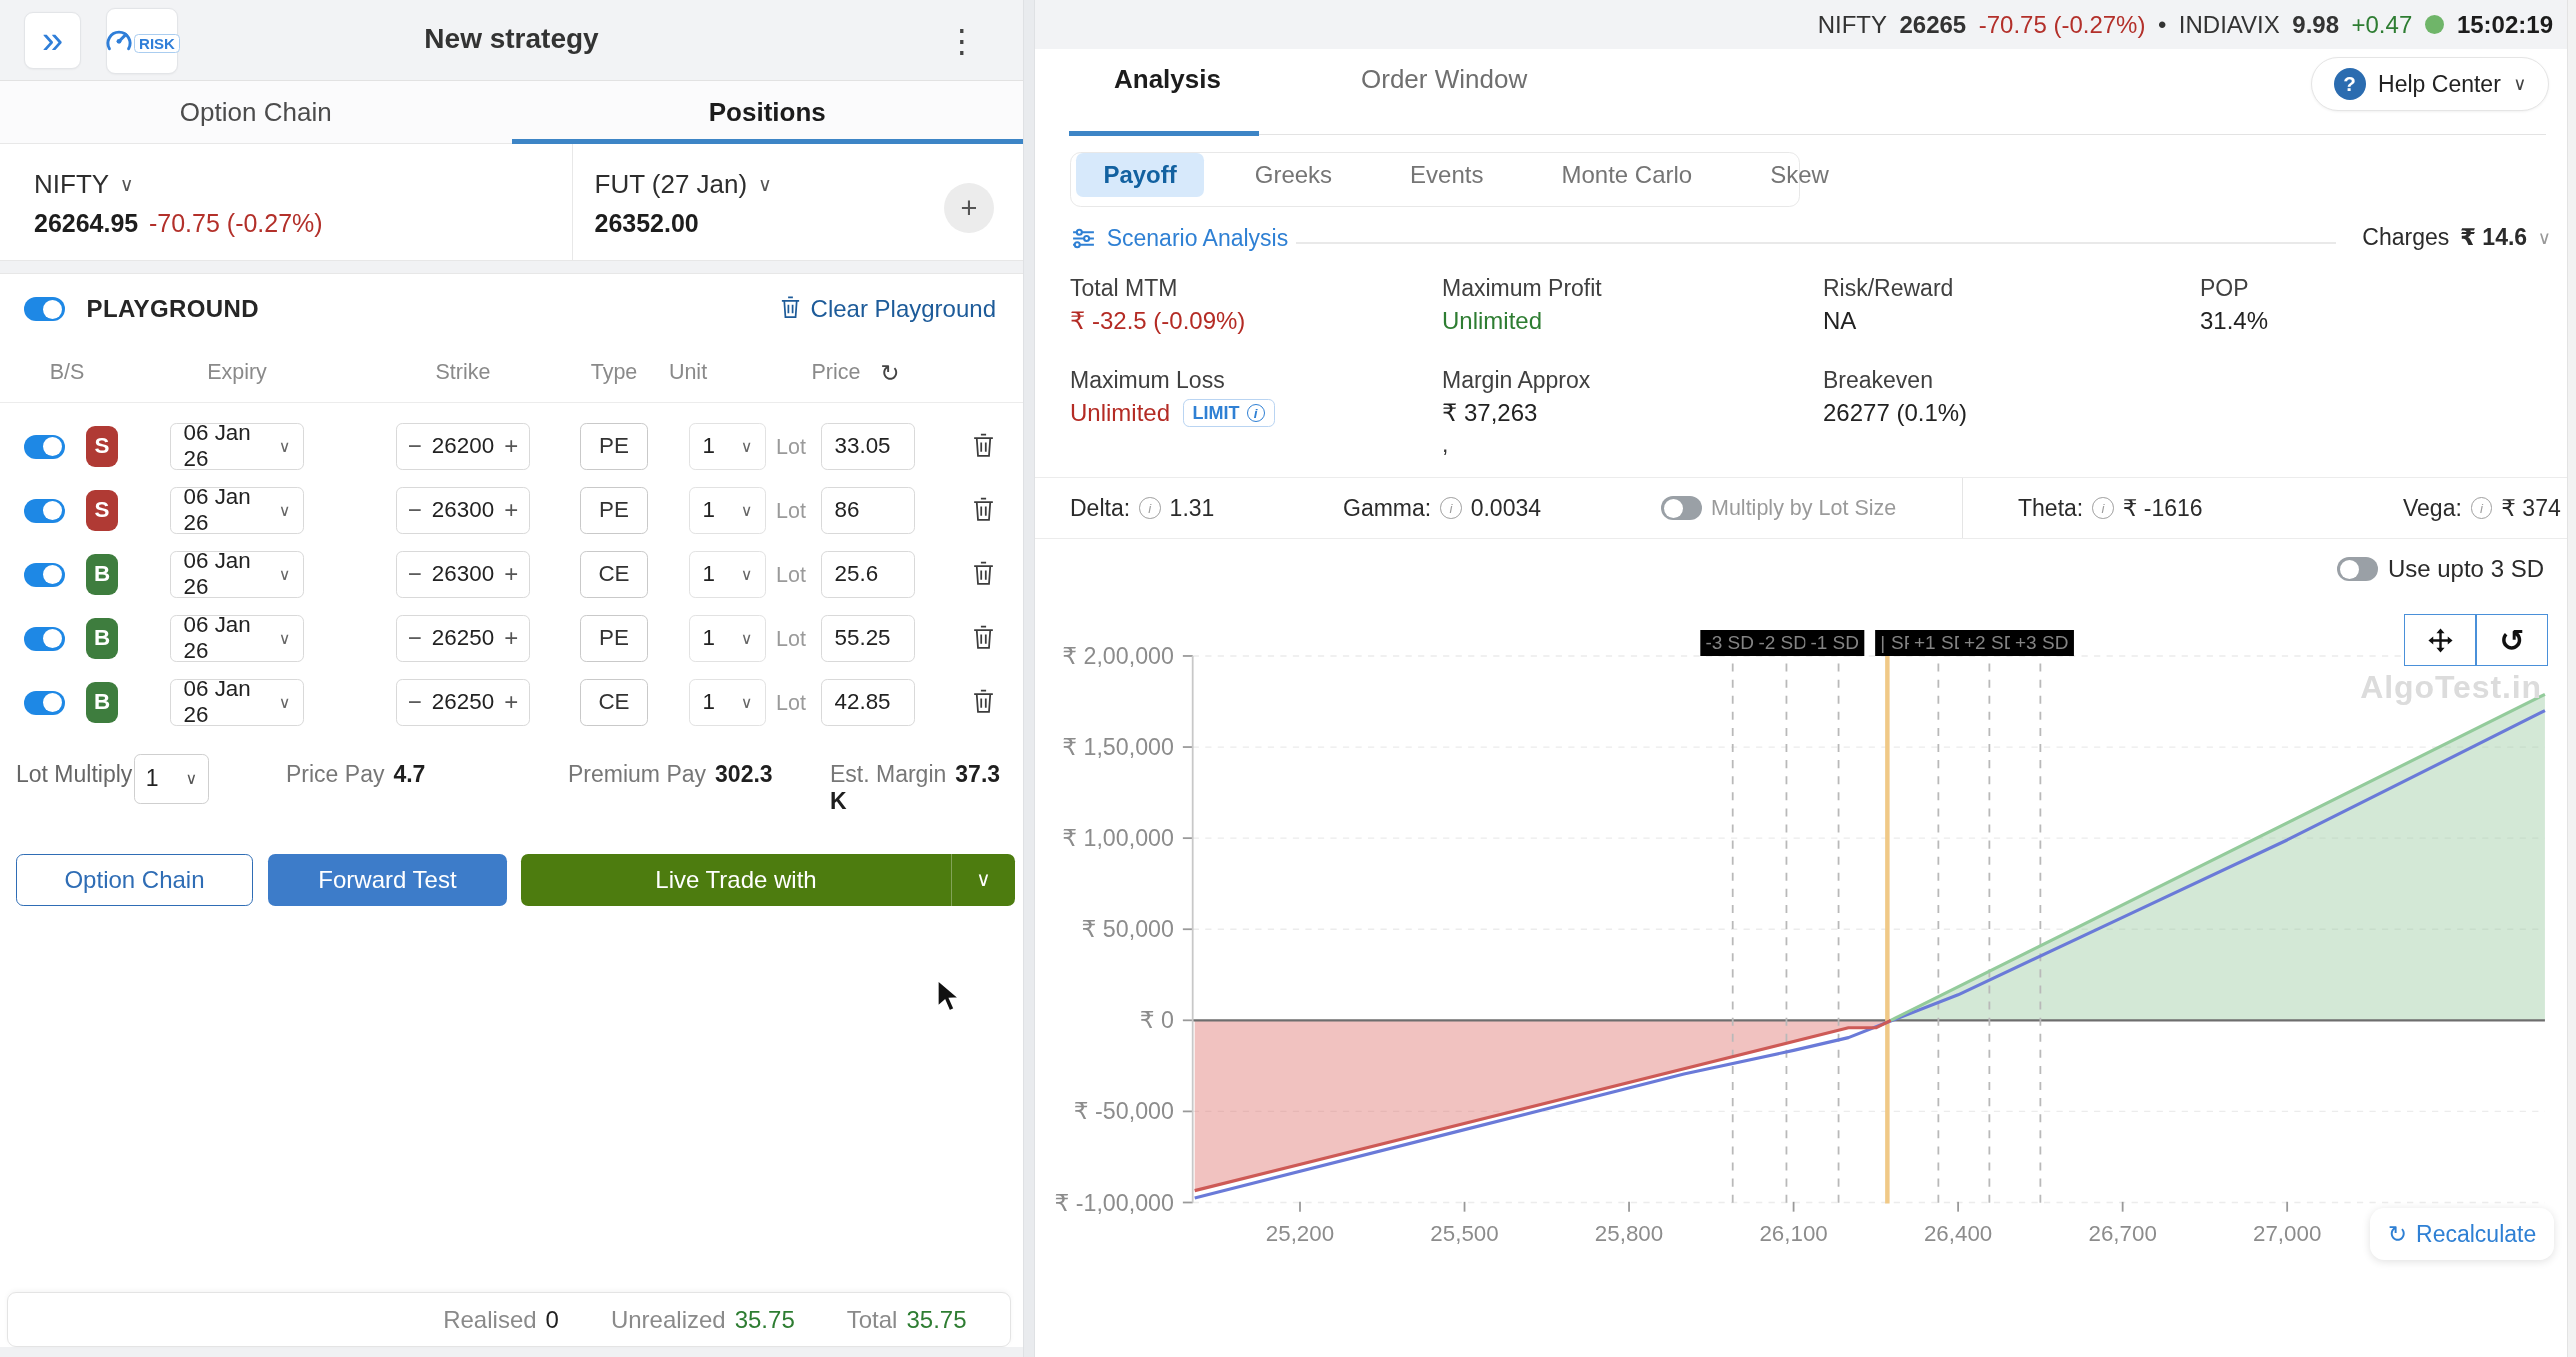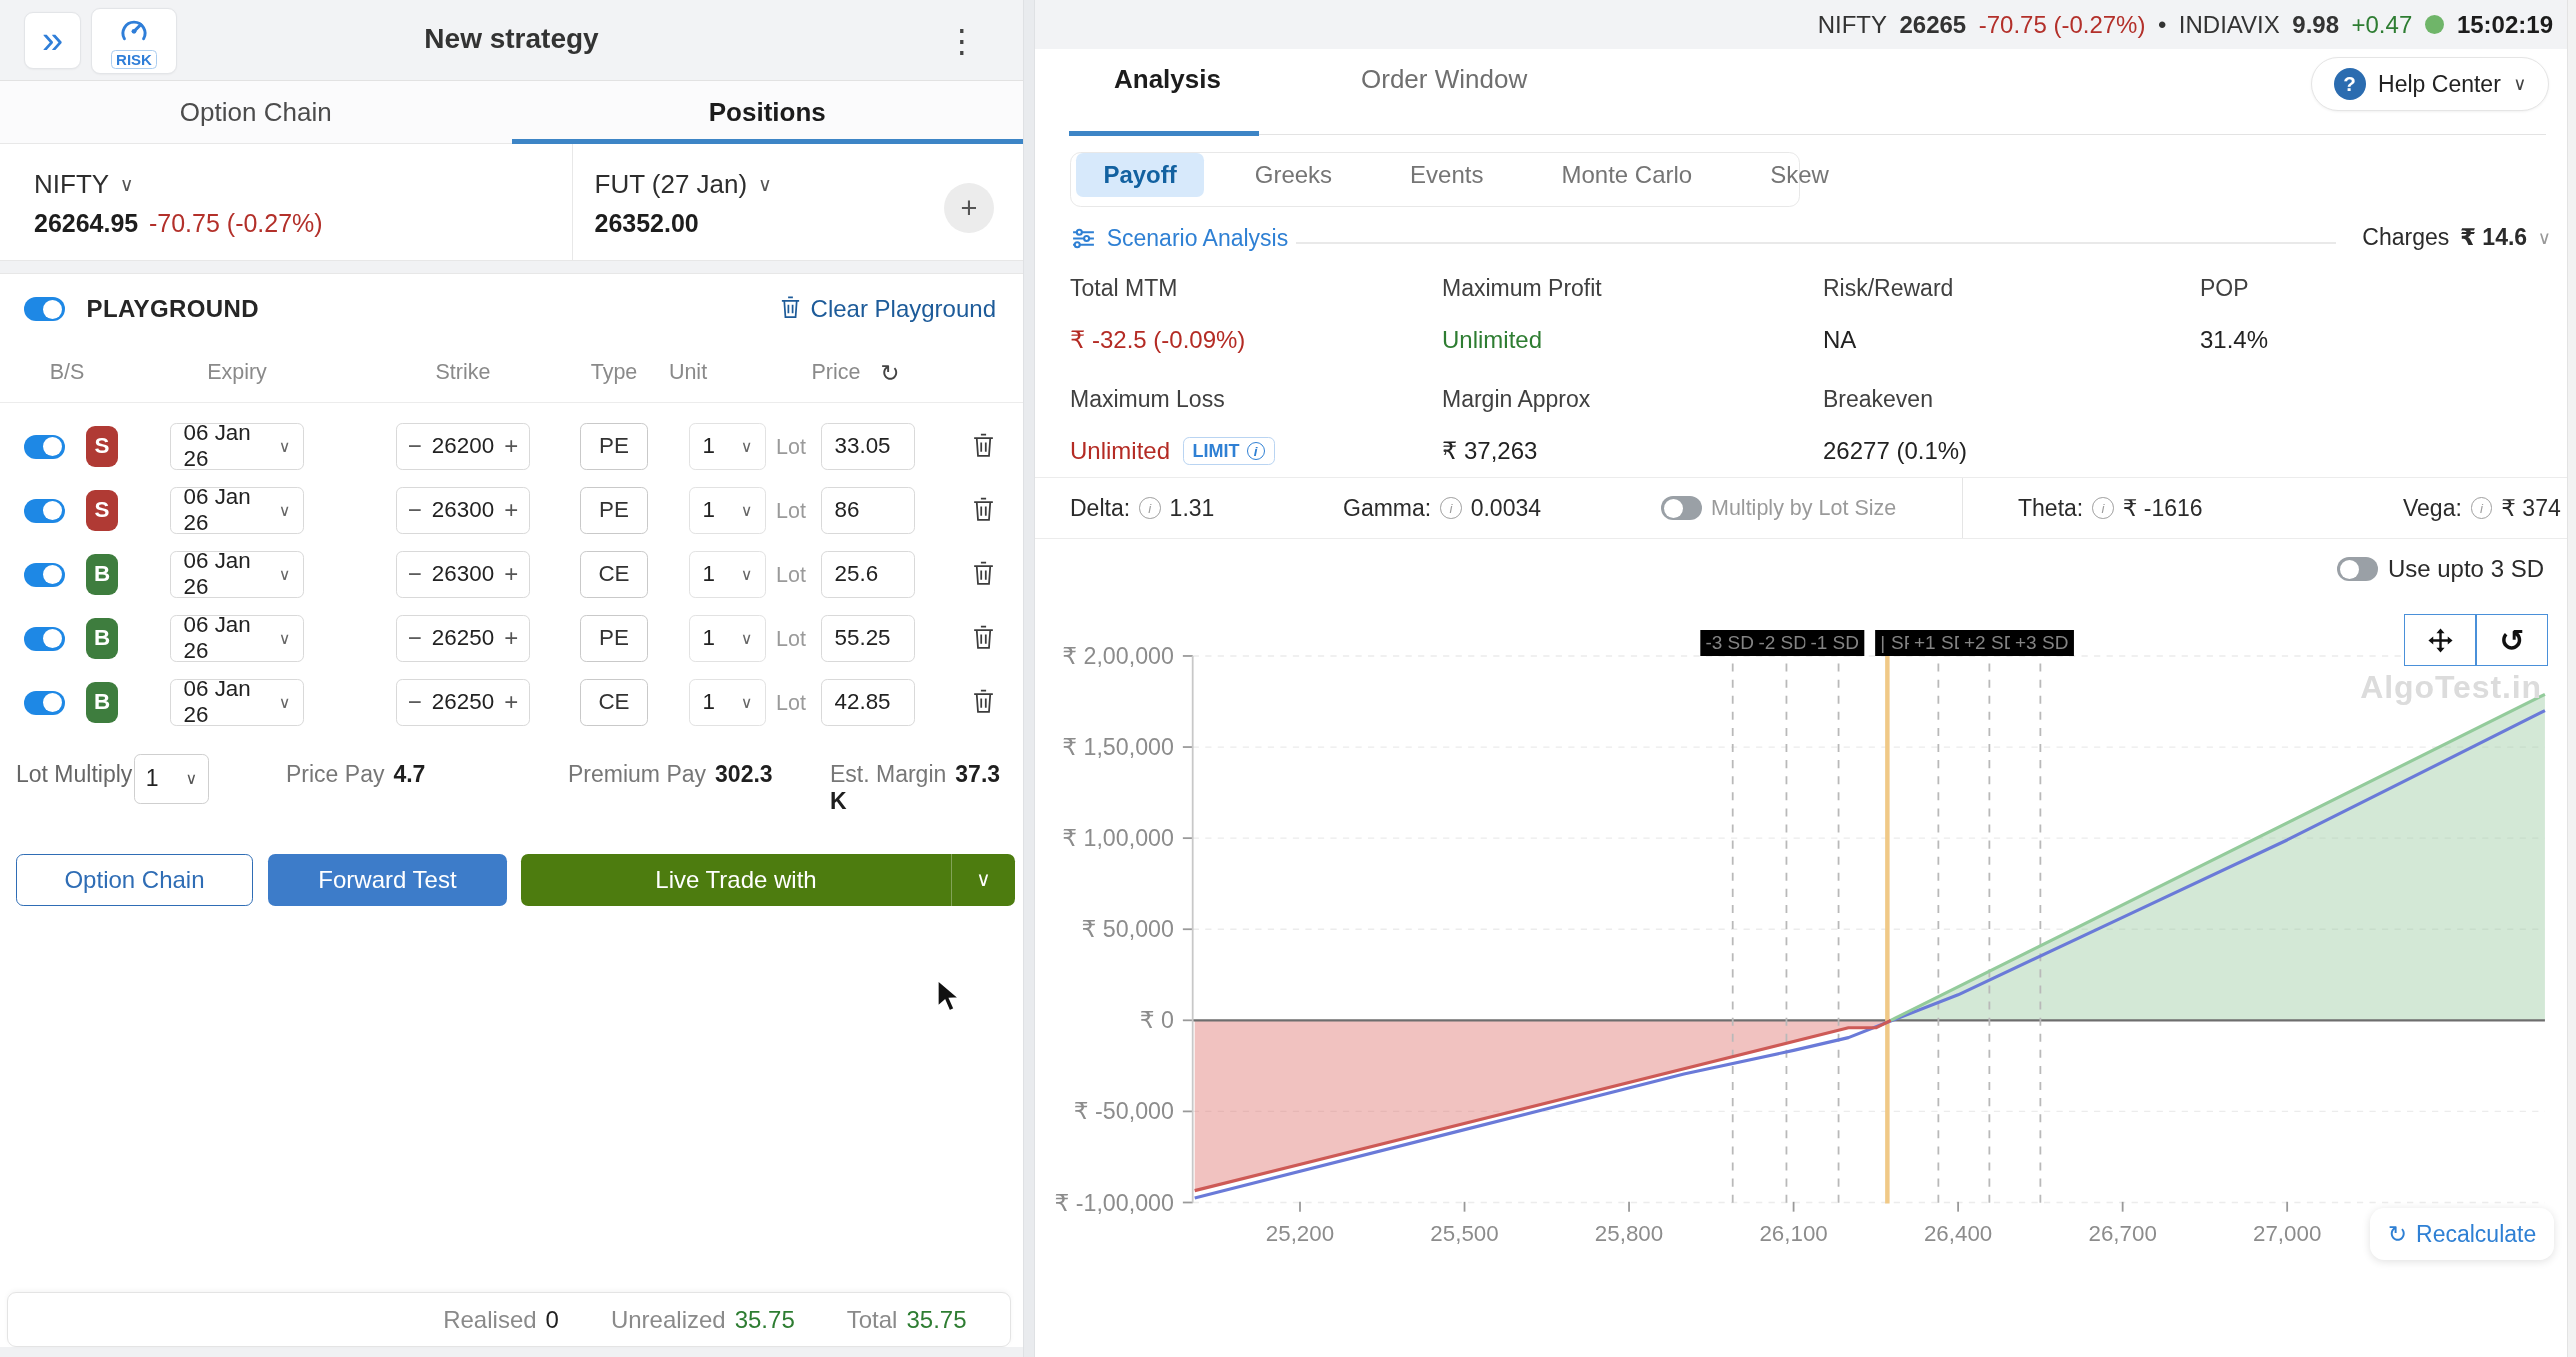--- a/index.html
+++ b/index.html
@@ -10,21 +10,21 @@
   .toggle{position:relative;display:inline-block;width:41px;height:24px;border-radius:12.5px;cursor:pointer;flex:none}
   .toggle .knob{position:absolute;top:2.7px;width:19px;height:19px;border-radius:50%;background:#fff}
   .toggle.on{background:#1e88e5}.toggle.on .knob{right:2.7px}
   .toggle.off{background:#9aa0a6}.toggle.off .knob{left:2.7px}
   
   .left{position:absolute;left:0;top:0;width:1023px;height:1358px;background:#fff}
   .panel-gap{position:absolute;left:1023px;top:0;width:11.6px;height:1358px;background:#e9ebee;border-left:0.9px solid #dfe1e4;border-right:0.9px solid #dfe1e4}
   .lp-header{position:relative;height:81px;background:#f2f3f5;border-bottom:0.9px solid #e2e2e2}
   .hbtn{position:absolute;background:#fff;border:0.9px solid #e3e5e8;border-radius:9px;display:flex;align-items:center;justify-content:center;box-shadow:0 0.9px 1.8px rgba(0,0,0,.04);cursor:pointer}
   .collapse-btn{left:24px;top:11.6px;width:57px;height:57px;color:#2f7ed8;font-size:38px;line-height:1}
-  .risk-btn{left:91px;top:8px;width:86px;height:66px;flex-direction:column;padding-top:3.6px}
+  .risk-btn{left:106px;top:8px;width:72px;height:66px;flex-direction:row;padding-top:3.6px}
   .risk-chip{font-size:15px;font-weight:700;color:#2f7ed8;border:0.9px solid #aacdf0;border-radius:4.5px;padding:0 4.5px;margin-top:0.9px;background:#fff}
   .lp-title{position:absolute;left:0;right:0;top:23px;text-align:center;font-size:28px;font-weight:600;color:#333}
   .kebab{position:absolute;right:45px;top:21.5px;font-size:32px;color:#444;cursor:pointer}
   .lp-tabs{position:relative;height:63px;display:flex;border-bottom:0.9px solid #e8e8e8;background:#fbfbfc}
   .lp-tab{flex:1;display:flex;align-items:center;justify-content:center;font-size:26px;color:#4c4c4c;cursor:pointer}
   .lp-tab.active{color:#1c1c1c;font-weight:700}
   .lp-tab-underline{position:absolute;right:0;bottom:-0.9px;width:511px;height:4.5px;background:#3d85c6}
   .lp-inst{position:relative;height:116px;display:flex}
   .inst-block{padding:25px 0 0 34px;width:572px}
   .inst-block.second{width:auto;border-left:0.9px solid #e8e8e8;padding-left:21.5px}
@@ -83,21 +83,21 @@
   .help-pill .chev{font-size:18px;color:#444}
   .subtabs{position:absolute;left:35px;top:152px;width:730px;height:55px;border:0.9px solid #e8e8e8;border-radius:10.7px;display:flex;align-items:flex-start;padding:0 5.4px;gap:24px}
   .subtab{padding:8px 27px;font-size:24px;color:#757575;border-radius:7.2px;cursor:pointer;white-space:nowrap}
   .subtab.active{background:#d7e9fb;color:#1261a0;font-weight:700}
   .scenario{position:absolute;left:36px;top:225px;display:flex;align-items:center;gap:10.7px;color:#2f80d4;font-size:23px;cursor:pointer}
   .sc-divider{position:absolute;left:261px;right:240px;top:242px;height:1.8px;background:#e9e9e9}
   .charges{position:absolute;right:25px;top:224px;display:flex;align-items:center;gap:10.7px;font-size:23px;color:#2b2b2b;cursor:pointer}
   .charges .chev{color:#999;font-size:18px}
   .stats{position:absolute;left:35px;top:275px;width:1395px;display:grid;grid-template-columns:372px 381px 377px auto;row-gap:32px}
   .stat .s-lbl{color:#404040;font-size:23px}
-  .stat .s-val{margin-top:24px;font-size:24px;display:flex;align-items:flex-end;gap:12.5px}
+  .stat .s-val{margin-top:5px;font-size:24px;display:flex;align-items:flex-end;gap:12.5px}
   .val-red{color:#b42b24}.val-green{color:#2e7d32}.val-dark{color:#222}
   .limit-chip{display:inline-flex;align-items:center;gap:7.2px;border:1.3px solid #b9d4f2;border-radius:6.3px;padding:2.7px 9px;color:#2f80d4;font-size:18px;font-weight:700;cursor:pointer}
   .i-icon{display:inline-flex;width:21.5px;height:21.5px;border:1.8px solid #9e9e9e;border-radius:50%;color:#9e9e9e;font-size:13.4px;align-items:center;justify-content:center;font-style:italic;flex:none}
   .i-icon.blue{border-color:#2f80d4;color:#2f80d4;width:18px;height:18px}
   .comma-art{position:absolute;left:407px;top:431px;font-size:23px;color:#333}
   .greeks{position:absolute;left:0;top:477px;width:100%;height:62px;border-top:0.9px solid #ececec;border-bottom:0.9px solid #ececec}
   .gk{position:absolute;top:0;height:100%;display:flex;align-items:center;gap:9px;font-size:23px;color:#2b2b2b}
   .gk .muted{color:#9a9a9a;font-size:21.5px}
   .gk-div{position:absolute;left:927px;top:0;width:0.9px;height:100%;background:#e5e5e5}
   .sd-row{position:absolute;right:32px;top:555px;display:flex;align-items:center;gap:10px;font-size:24px;color:#2b2b2b}

